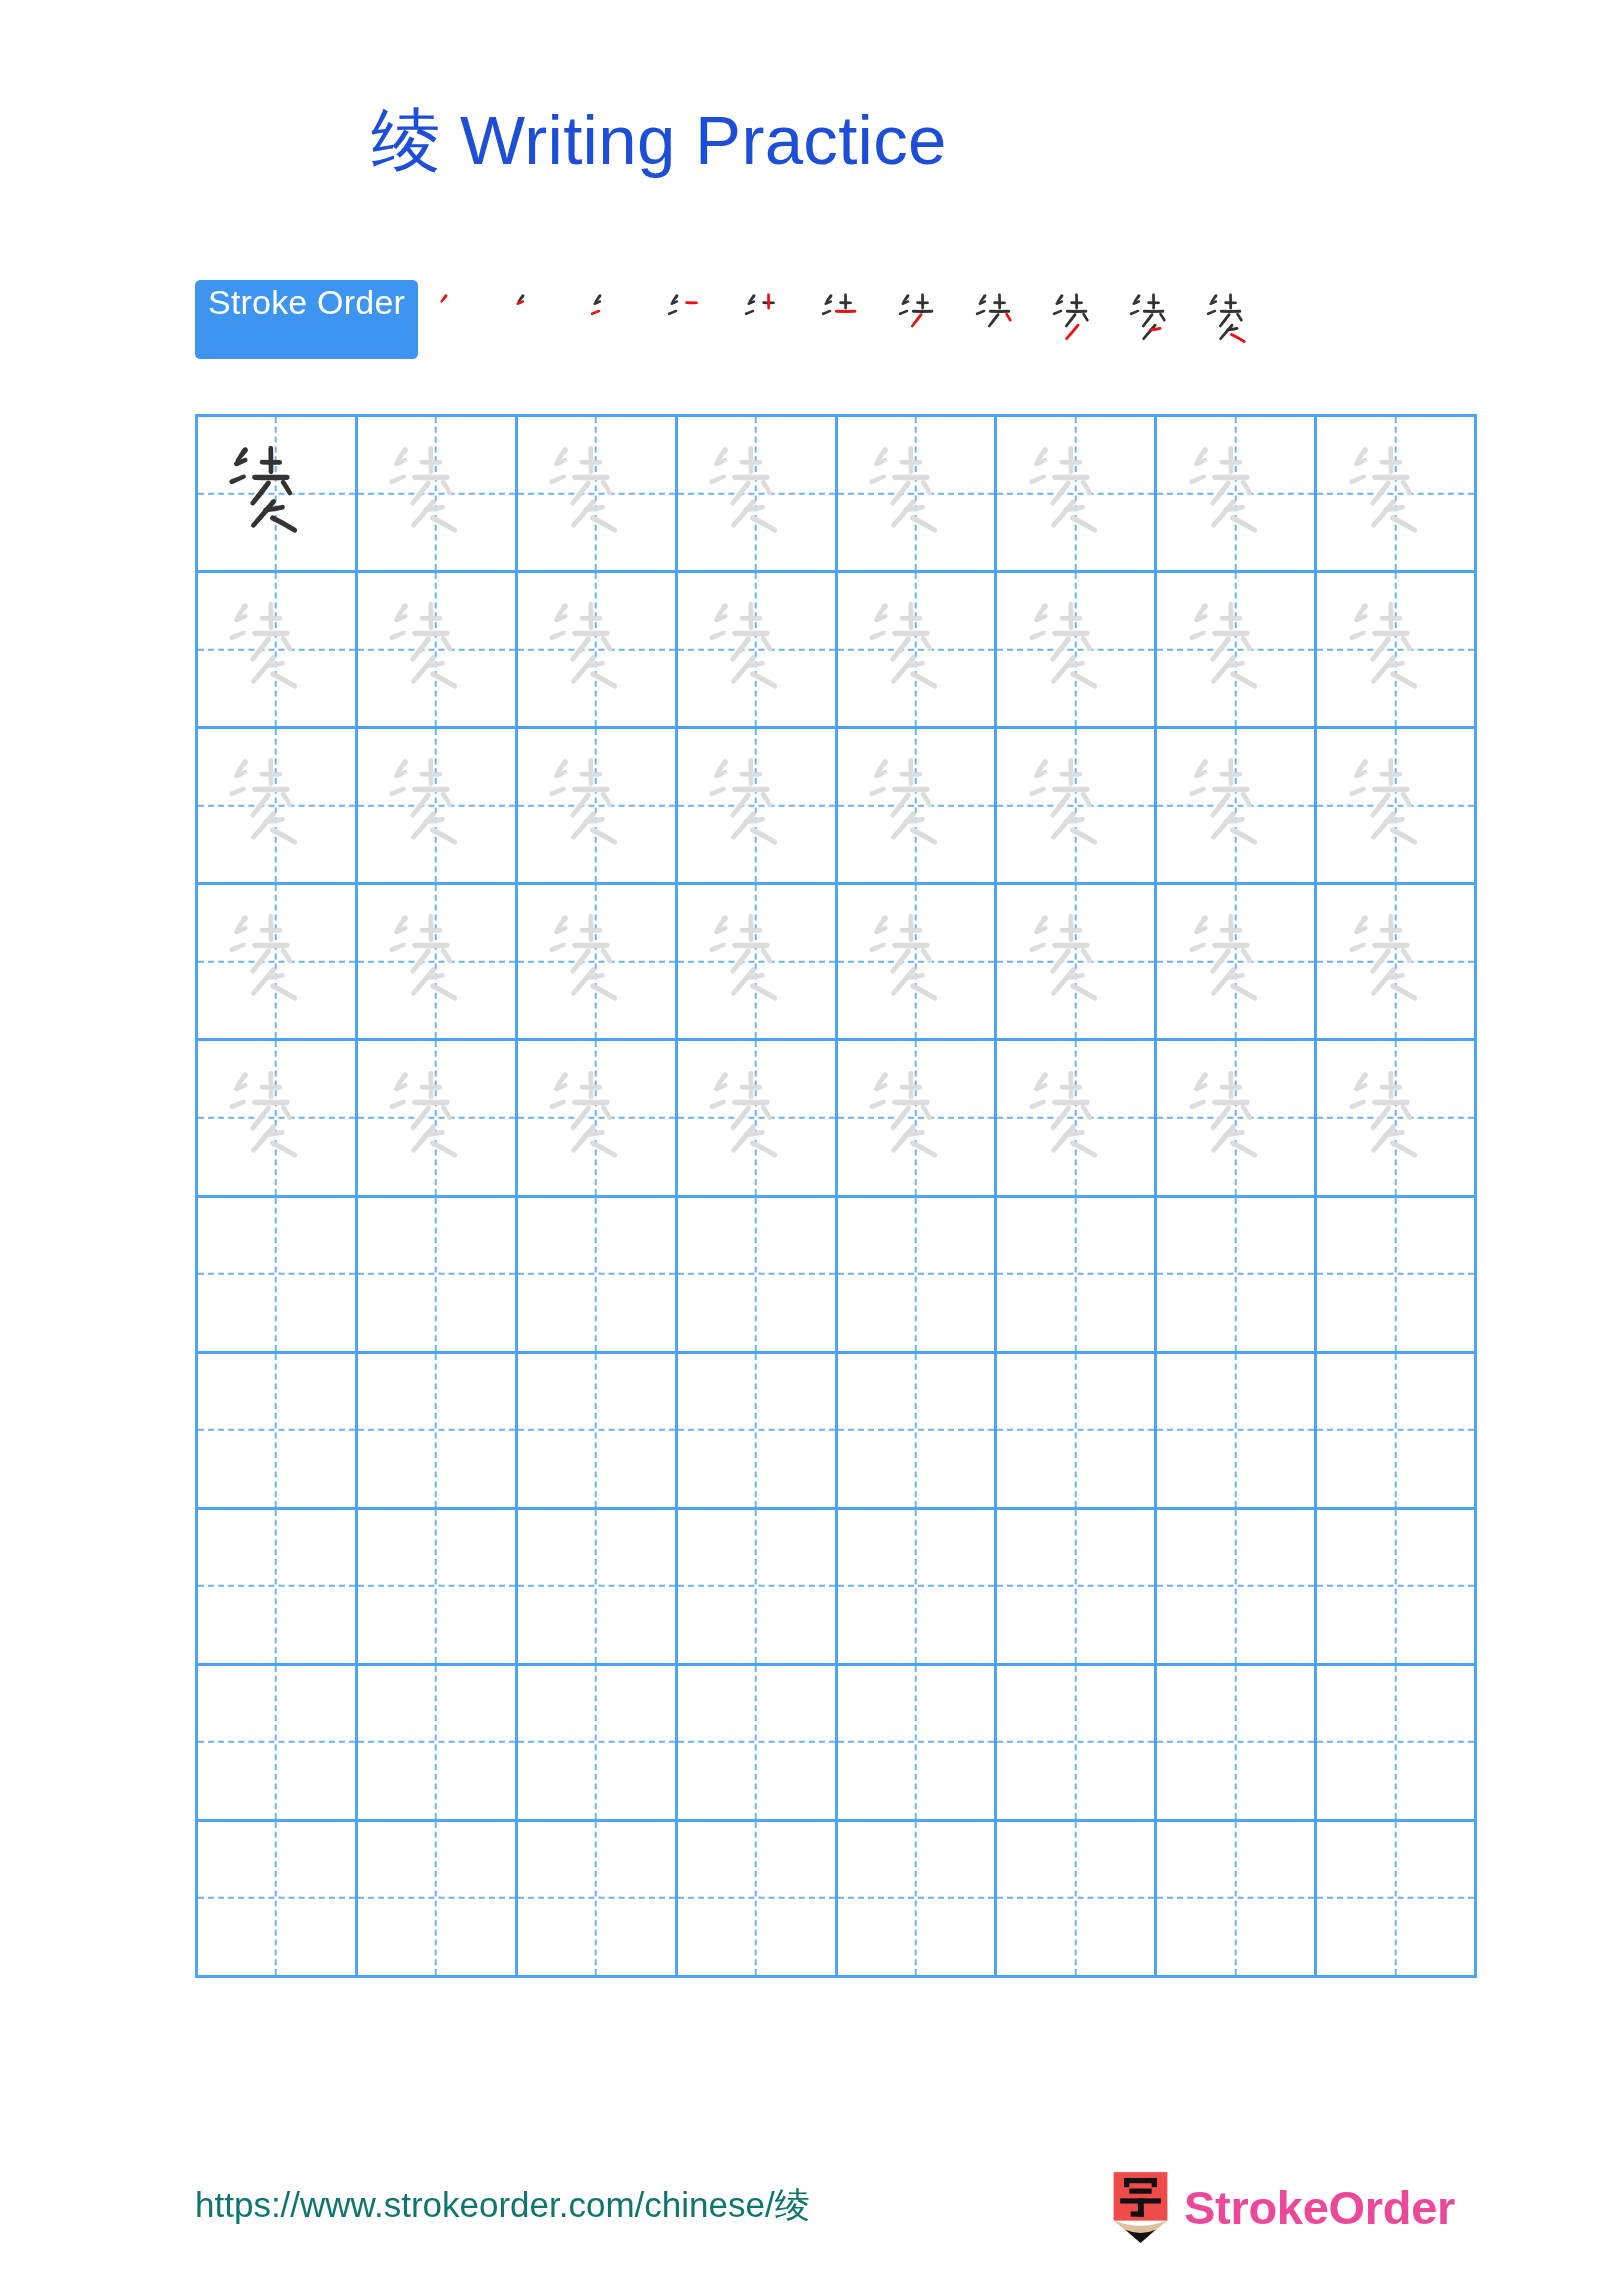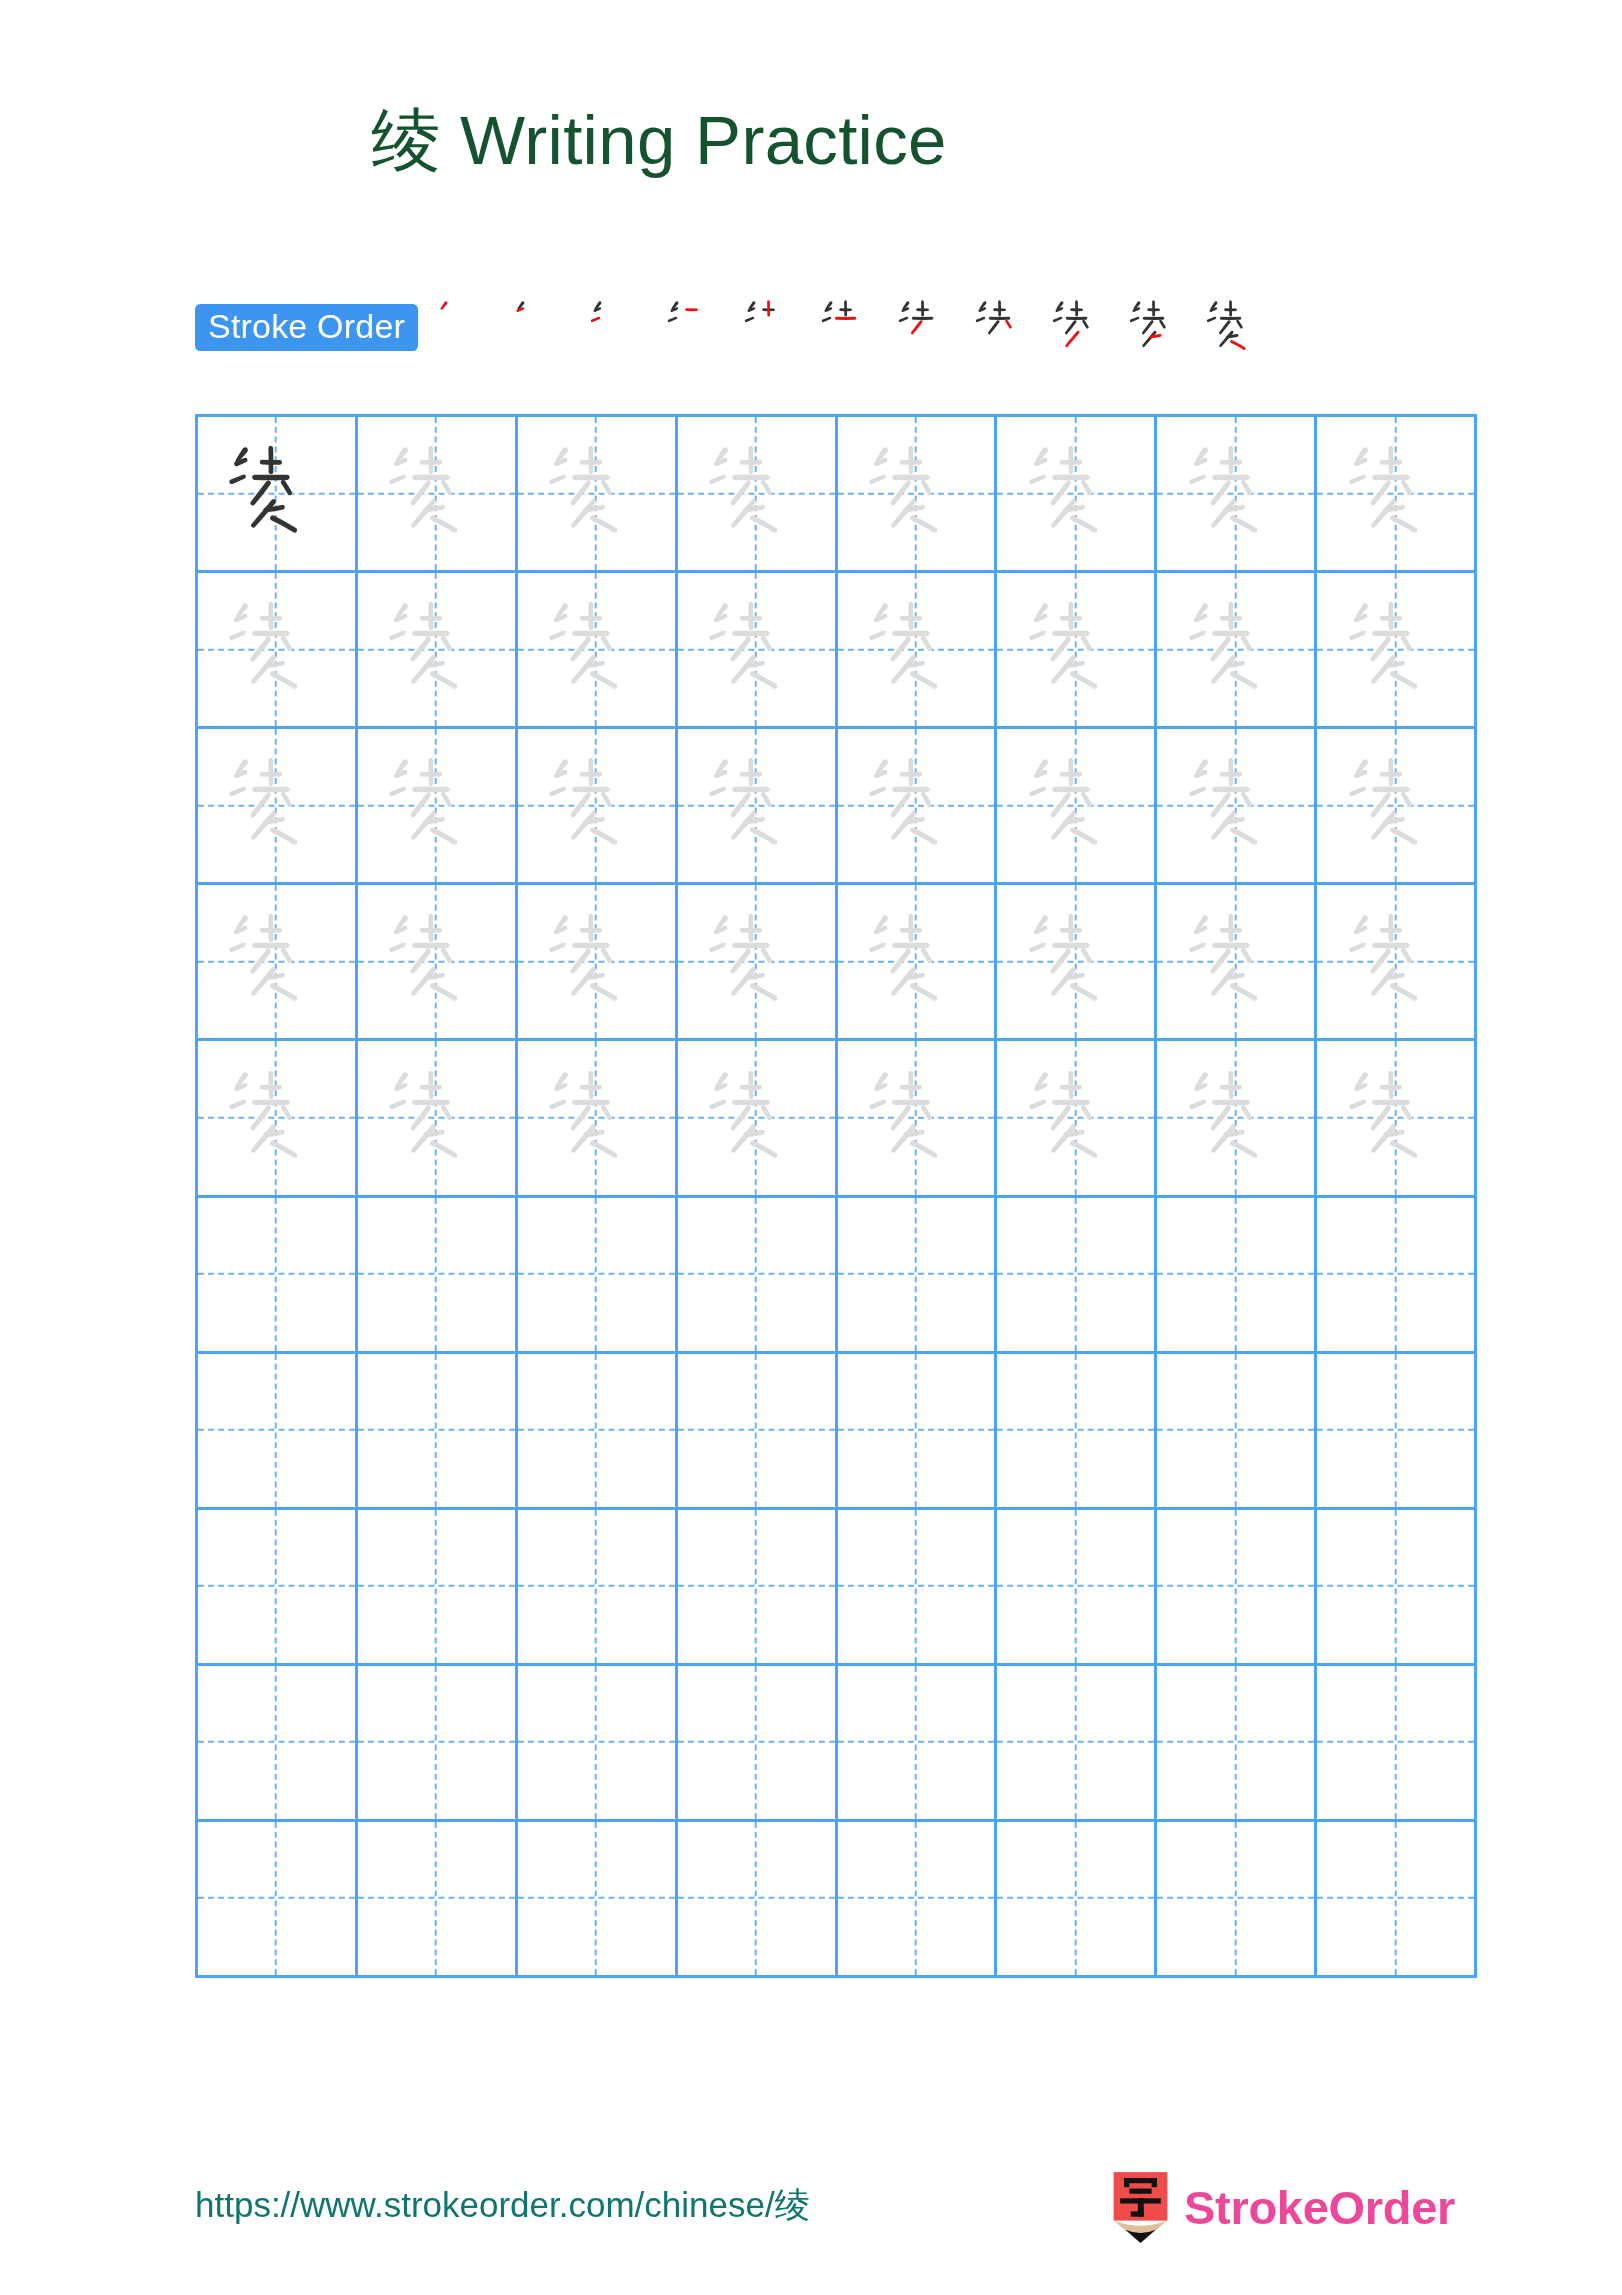--- a/index.html
+++ b/index.html
@@ -17,33 +17,32 @@
 
   
   .page-title {
     position: absolute;
     left: 0;
     top: 101px;
     width: 1318px;
     text-align: center;
     font-size: 69px;
     line-height: 1.15;
-    color: #14532d;
+    color: #1d4ed8;
     font-weight: 400;
     letter-spacing: 0.3px;
     white-space: nowrap;
   }
 
   
   .stroke-order-row {
     position: absolute;
     left: 195px;
-    top: 288px;
+    top: 280px;
     display: flex;
-    align-items: center;
     height: 79px;
   }
   .stroke-order-badge {
     background: #3d95f0;
     color: #ffffff;
     font-size: 34px;
     font-weight: 400;
     padding: 5.2px 13px 7.9px 13px;
     border-radius: 5.2px;
     line-height: 1.0;

